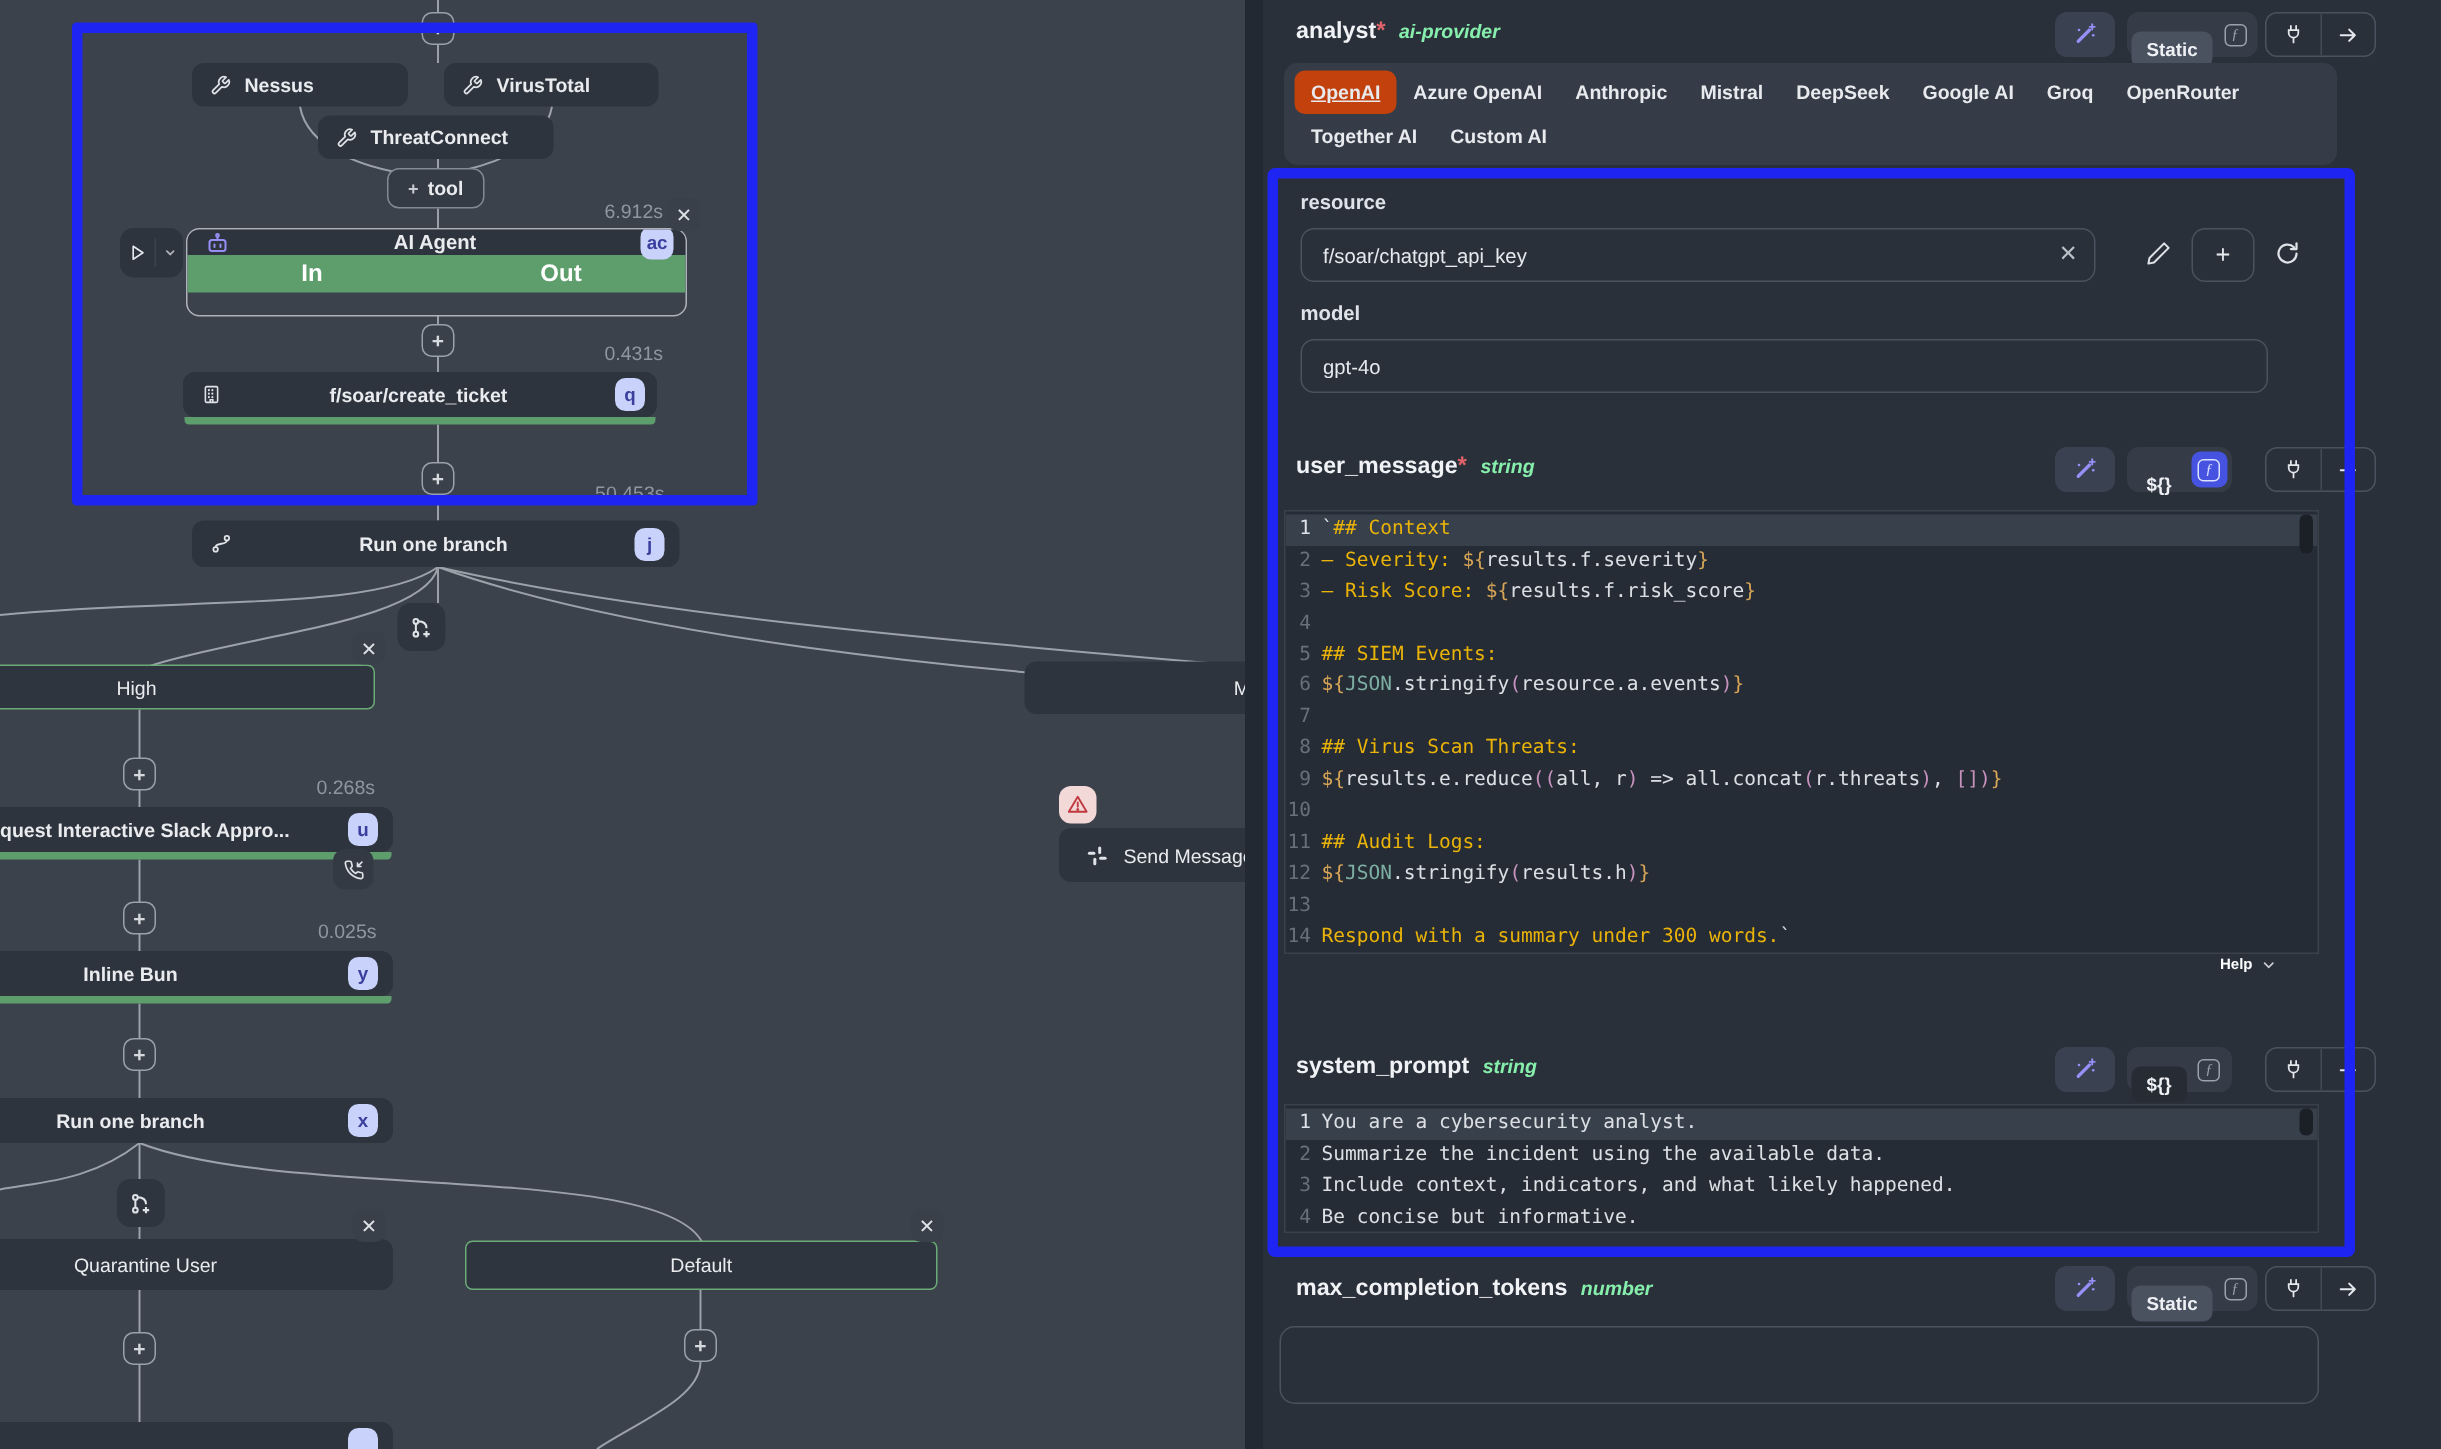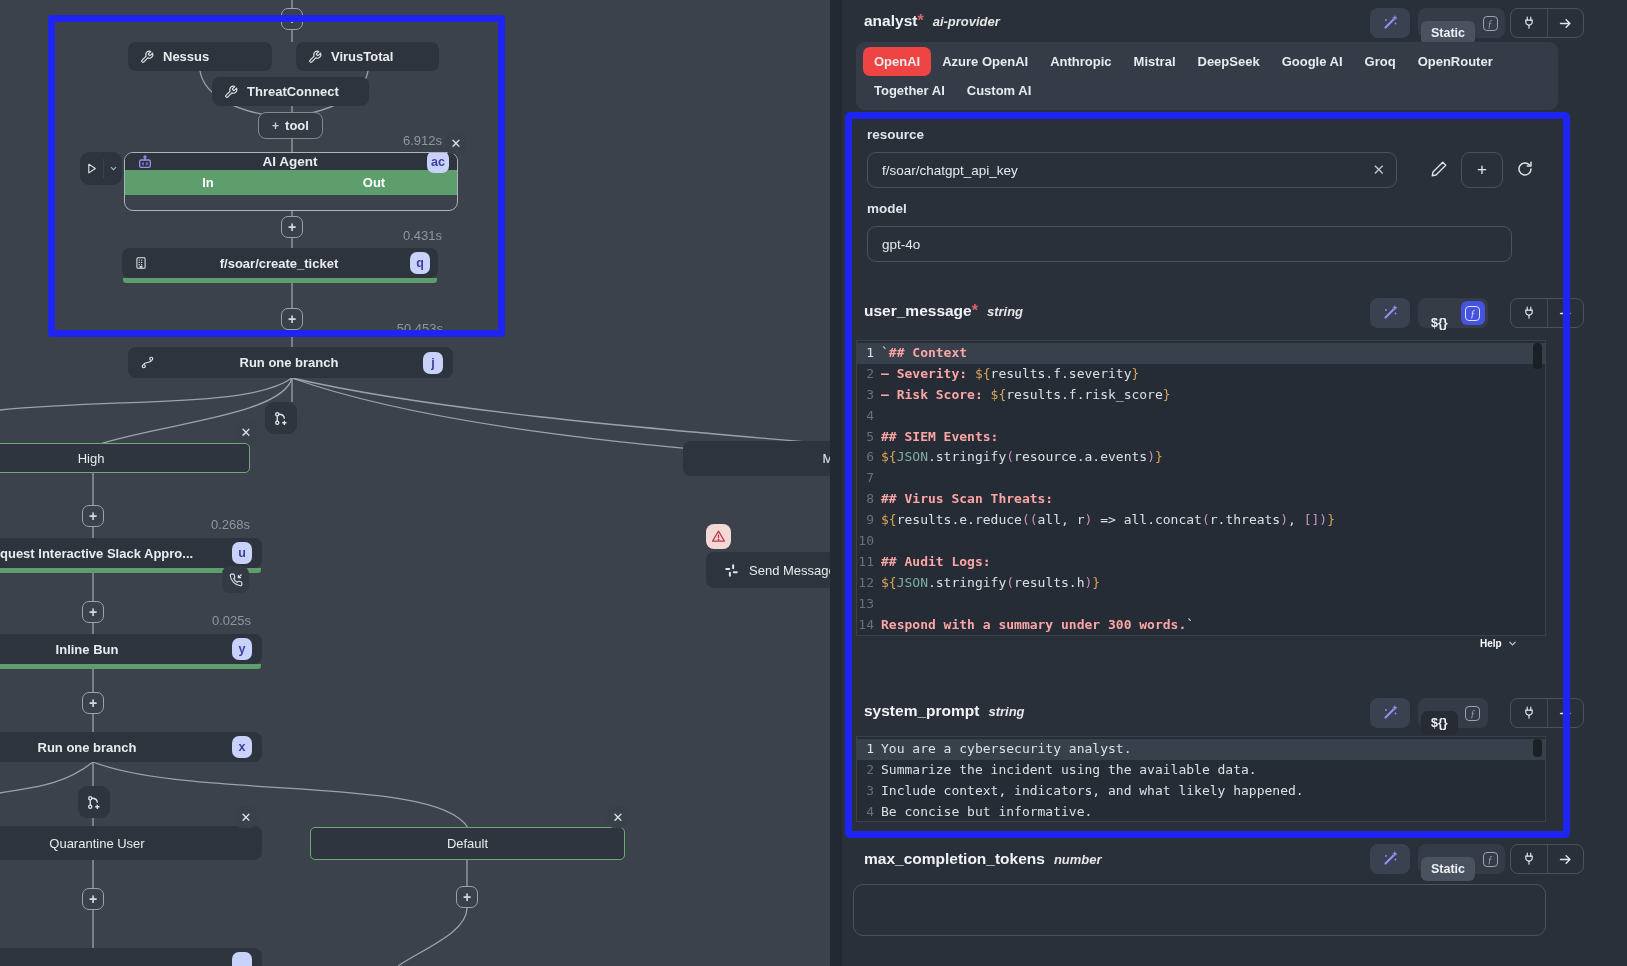--- a/index.html
+++ b/index.html
@@ -28,21 +28,21 @@
   .dur { position:absolute; color:#8f96a0; font-size:13px; font-weight:500; z-index:2;
     text-align:right; }
   .selbox { position:absolute; border:7px solid #1e24f2; z-index:6; pointer-events:none; }
   .iconbtn32 { position:absolute; width:32px; height:32px; background:#2f353e; border-radius:9px;
     display:flex; align-items:center; justify-content:center; z-index:3; }
   
   #panel { position:absolute; left:830px; top:0; width:797px; height:966px; background:#2a303a; }
   #panel .gutter { position:absolute; left:0; top:0; width:12px; height:966px; background:#232932; }
   .fieldtitle { font-size:15.5px; font-weight:700; color:#f0f2f5; }
   .req { color:#e0636a; font-weight:700; }
-  .typelabel { font-style:italic; color:#e5e5e5; font-size:13px; font-weight:600; margin-left:9px; }
+  .typelabel { font-style:italic; color:#86efac; font-size:13px; font-weight:600; margin-left:9px; }
   .wandbtn { position:absolute; width:40px; height:30px; background:#3a4150; border-radius:8px;
     display:flex; align-items:center; justify-content:center; }
   .segwrap { position:absolute; height:30px; background:#353c48; border-radius:8px; padding:3px;
     display:flex; align-items:center; gap:3px; }
   .segpill { height:24px; padding:0 10px; display:flex; align-items:center; border-radius:6px;
     font-size:12.5px; font-weight:700; color:#eef0f4;margin-top:19px; }
   .segpill.lit { background:#4a5260; }
   .segpill.dark { background:#262b34; }
   .fbox { width:24px; height:24px; border-radius:6px; display:flex; align-items:center;
     justify-content:center; color:#9aa2ad; }
@@ -57,29 +57,29 @@
   .inlabel { position:absolute; font-size:13.5px; font-weight:700; color:#dfe3e9; }
   .tinput { position:absolute; height:36px; border:1px solid #4a525f; border-radius:9px;
     background:transparent; color:#e6e9ee; font-size:13.5px; font-family:"Liberation Sans",sans-serif;
     padding:0 34px 0 14px; outline:none; width:100%; }
   .inputwrap { position:absolute; }
   .clearx { position:absolute; right:12px; top:9px; color:#b9bfc7; font-size:15px; line-height:18px; }
   .tabsbox { position:absolute; left:26px; top:42px; width:702px; background:#353c48;
     border-radius:9px; padding:5px 7px; display:flex; flex-wrap:wrap; align-items:center; }
   .ptab { padding:7px 11px; font-size:13px; font-weight:700; color:#e8eaee; border-radius:7px;
     white-space:nowrap; cursor:default; }
-  .ptab.sel { background:#ef4444; }
+  .ptab.sel { background:#c2410c;text-decoration:underline; }
   
   .editor { position:absolute; background:#262c35; border:1px solid #3a414b; overflow:hidden;
     font-family:"DejaVu Sans Mono", monospace; font-size:13px; }
   .cl { display:flex; line-height:20.9px; height:20.9px; white-space:pre; }
   .cl.active { background:#38404b; }
   .ln { width:24px; text-align:right; padding-right:7px; color:#68707c; flex:none; }
   .cl.active .ln { color:#dfe3e9; }
-  .c-w { color:#dce0e5; } .c-g { color:#fca5a5;font-weight:bold; } .c-y { color:#d8a657; }
+  .c-w { color:#dce0e5; } .c-g { color:#eab308; } .c-y { color:#d8a657; }
   .c-t { color:#7daea3; } .c-p { color:#c792bd; }
   .scrollthumb { position:absolute; right:2px; top:2px; width:9px; height:26px; background:#1b2027;
     border-radius:4px; }
   .helprow { position:absolute; font-size:10px; font-weight:700; color:#ffffff; display:flex;
     align-items:center; gap:5px; }
   svg { display:block; }
 </style>
 </head>
 <body>
 
@@ -171,21 +171,21 @@
         <svg width="16" height="16" viewBox="0 0 24 24" fill="none" stroke="#968ff5" stroke-width="2" stroke-linecap="round">
             <rect x="4" y="9" width="16" height="11" rx="2.5"></rect>
             <path d="M12 9 V6"></path>
             <circle cx="12" cy="4.4" r="1.4"></circle>
             <path d="M9 13.5 v2.5 M15 13.5 v2.5"></path>
           </svg>
       </span>
       <span style="flex:1; text-align:center; color:#e9ebee; font-size:13.5px; font-weight:600;">AI Agent</span>
       <span class="nbadge">ac</span>
     </div>
-    <div style="height:25px; background:#5e9e6c; display:flex; color:#fff; font-size:13px; font-weight:600;">
+    <div style="height:25px; background:#5e9e6c; display:flex; color:#fff; font-size:16px; font-weight:600;">
       <span style="flex:1; text-align:center; line-height:25px;">In</span>
       <span style="flex:1; text-align:center; line-height:25px;">Out</span>
     </div>
   </div>
 
   <div class="plusc" style="left:281px; top:216px;">+</div>
   <div class="dur" style="left:392px; top:228px; width:50px;">0.431s</div>
 
   <div class="node" style="left:122px; top:248px; width:316px; height:30px; padding:0 8px 0 12px; gap:8px;">
     <span>

